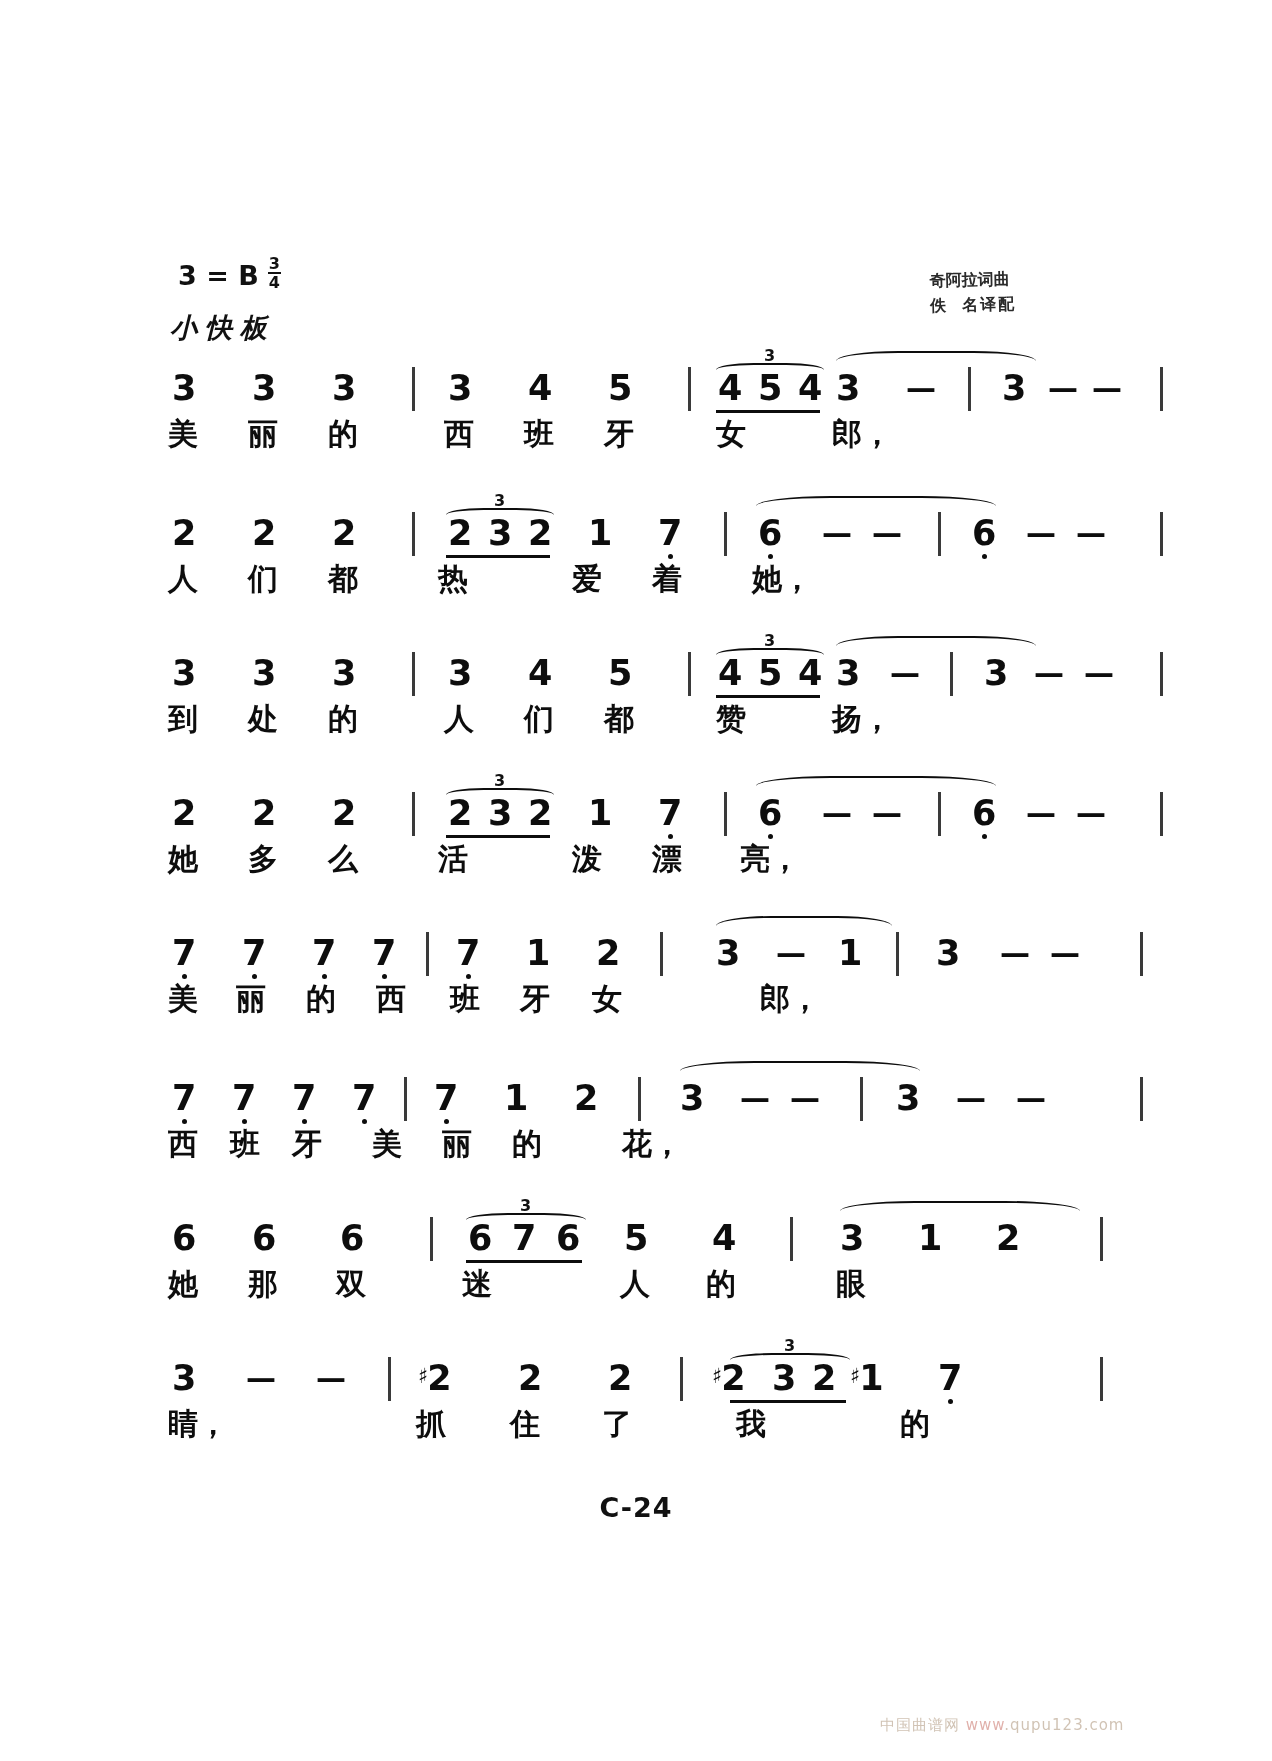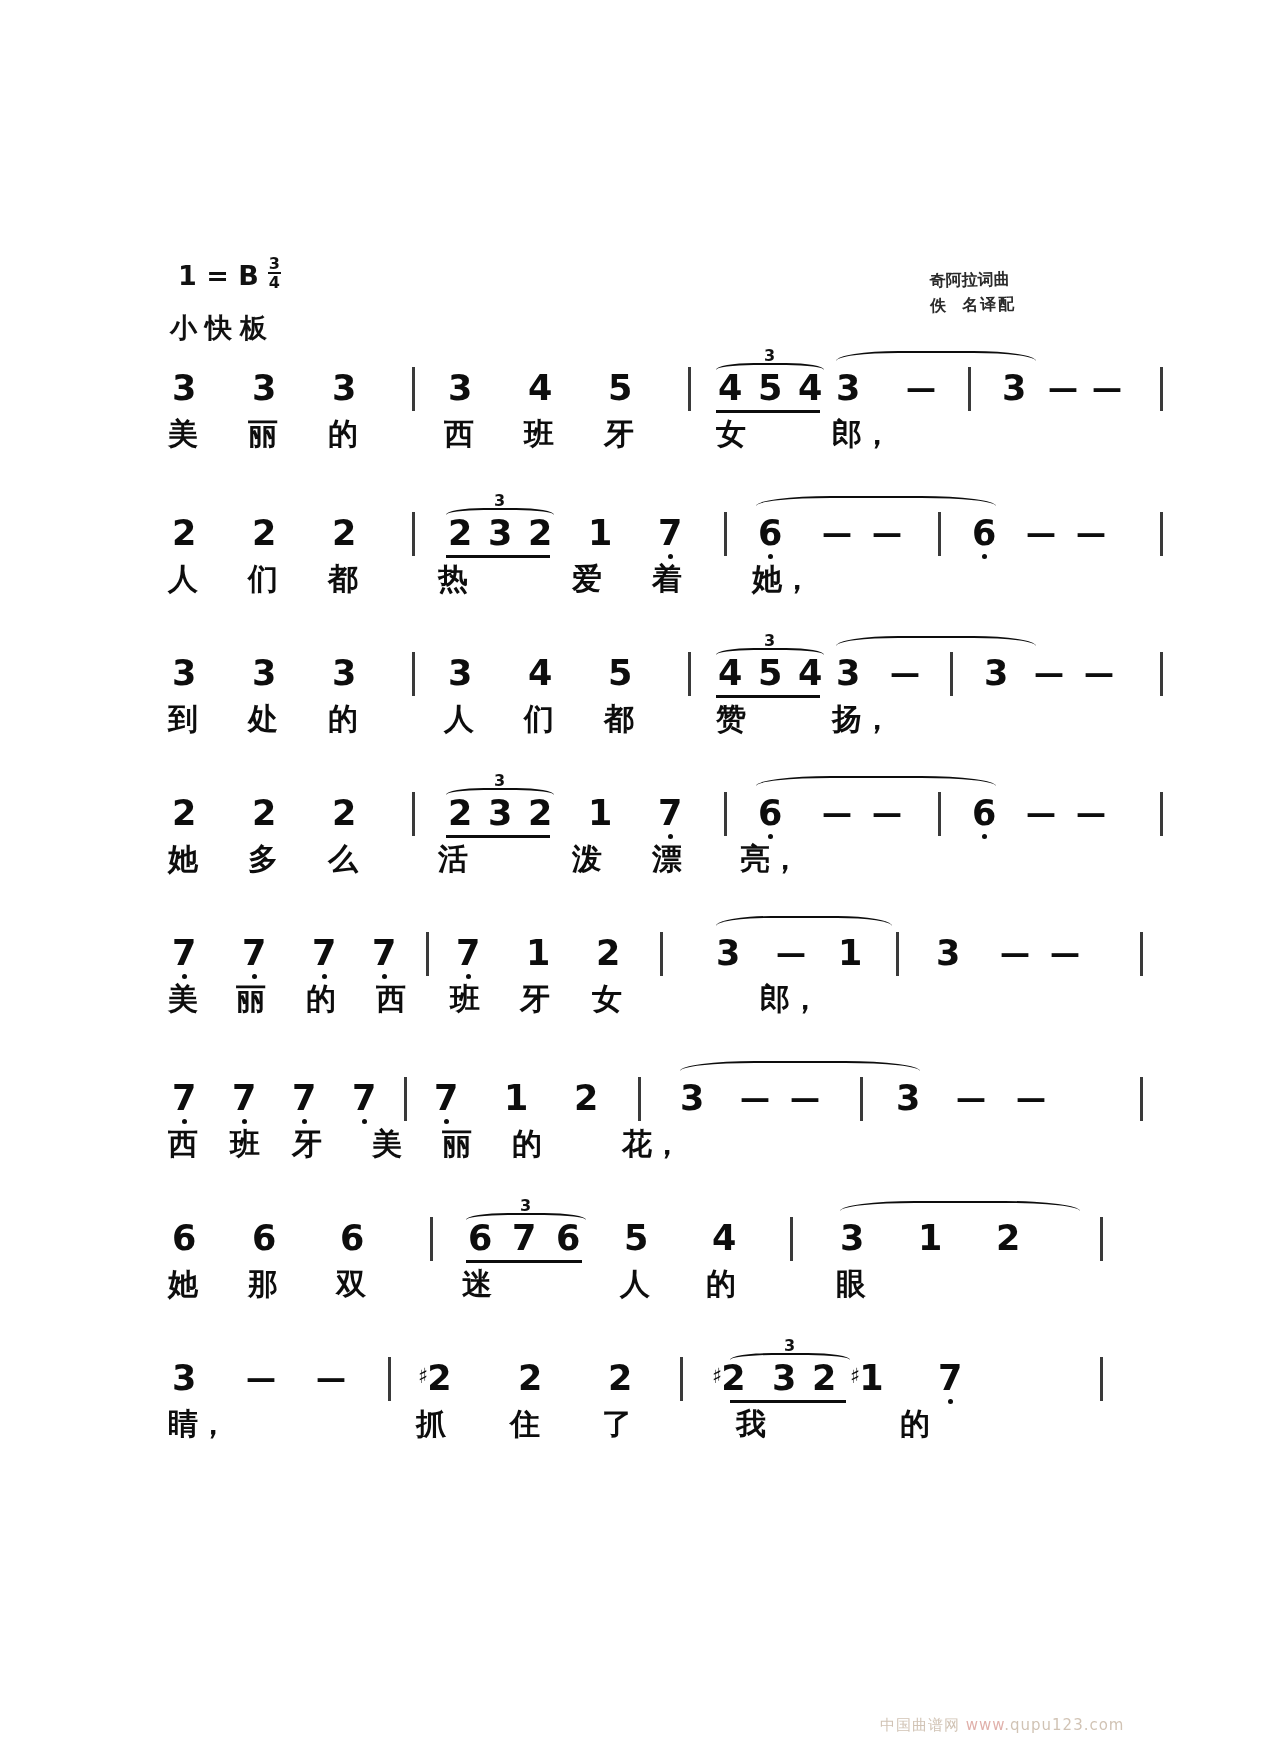--- a/index.html
+++ b/index.html
@@ -70,20 +70,21 @@
   .frac .num { border-bottom: 2px solid #111; padding: 0 1px 0px 1px; }
   .frac .den { padding-top: 1px; }
 
   .tempo {
     position: absolute;
     top: 310px;
     left: 170px;
     font-size: 27px;
     font-weight: bold;
     letter-spacing: 8px;
+    font-style: italic;
   }
 
   .credits {
     position: absolute;
     top: 268px;
     left: 930px;
     font-size: 16px;
     font-weight: bold;
     line-height: 1.55;
     transform: rotate(-1.2deg);
@@ -208,21 +209,21 @@
   }
   .watermark .mk { color: #b8473a; opacity: .5; }
 </style>
 </head>
 <body>
 
 <div class="page">
 
 
   <div class="keysig">
-    <span class="one">1 = B</span>
+    <span class="one">3 = B</span>
     <span class="frac">
       <span class="num">3</span>
       <span class="den">4</span>
     </span>
   </div>
 
   <div class="tempo">小快板</div>
 
   <div class="credits">
     <div>奇阿拉词曲</div>
@@ -524,16 +525,17 @@
     <div class="lyricline">
       <span class="lyric" style="left:8px">睛，</span>
       <span class="lyric" style="left:256px">抓</span>
       <span class="lyric" style="left:350px">住</span>
       <span class="lyric" style="left:442px">了</span>
       <span class="lyric" style="left:576px">我</span>
       <span class="lyric" style="left:740px">的</span>
     </div>
   </div>
 
+  <div class="pagenum">C-24</div>
 
   <div class="watermark">中国曲谱网 <span class="mk">www</span>.qupu123.com</div>
 
 </div>
 
 </body></html>

